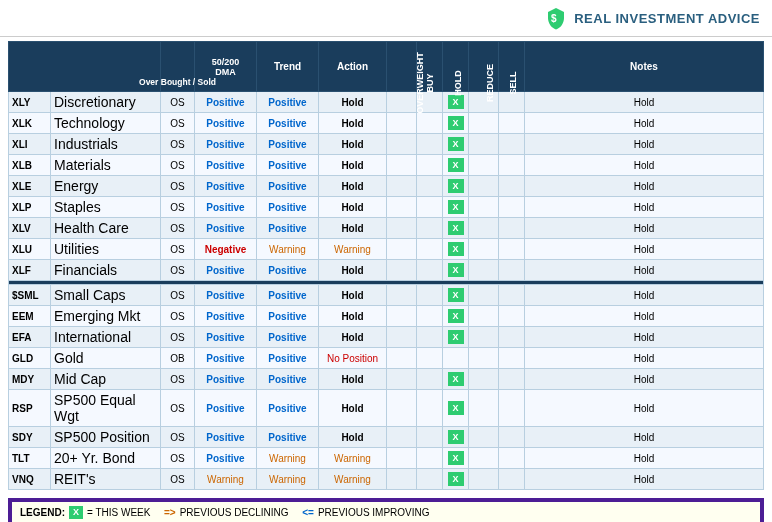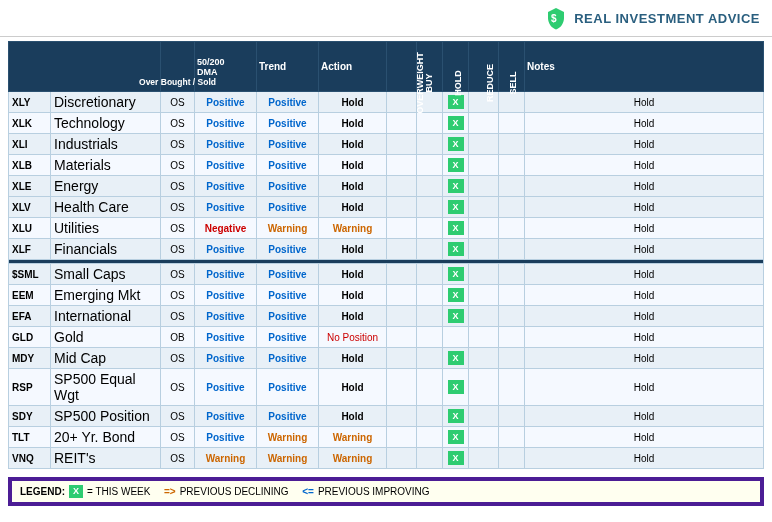--- a/index.html
+++ b/index.html
@@ -61,21 +61,21 @@
     col.sell     { width: 26px; }
     col.notes    { width: auto; }
 
     
     .thead-dark th {
       background: #1a3d5c;
       color: #fff;
       font-size: 10px;
       font-weight: bold;
       padding: 3px 2px;
-      text-align: left;
+      text-align: center;
       border: 1px solid #2a5070;
     }
 
     
     .rotated-cell {
       height: 50px;
       vertical-align: bottom;
       padding-bottom: 2px;
     }
     .rotated-text {
@@ -104,21 +104,21 @@
       font-size: 10px;
       text-align: left;
     }
     td.name-cell {
       text-align: left;
       font-size: 14px;
     }
 
     .positive { color: #0066cc; font-weight: bold; }
     .negative { color: #cc0000; font-weight: bold; margin-left: 28px; }
-    .warning  { color: #cc6600; font-weight: bold; margin-left: 8px; }
+    .warning  { color: #cc6600; font-weight: normal; margin-left: 8px; }
     .hold-text { color: #000; font-weight: bold; }
     .no-position { color: #cc0000; font-weight: normal; }
 
     .x-box {
       display: inline-block;
       background: #2ecc71;
       color: #fff;
       font-weight: bold;
       font-size: 9px;
       width: 16px;
@@ -275,20 +275,34 @@
       <td class="positive">Positive</td>
       <td class="positive">Positive</td>
       <td class="hold-text">Hold</td>
       <td></td>
       <td></td>
       <td><span class="x-box">X</span></td>
       <td></td>
       <td></td>
       <td>Hold</td>
     </tr>
+        <tr class="row-odd">
+      <td class="ticker-cell">XLP</td>
+      <td class="name-cell">Staples</td>
+      <td>OS</td>
+      <td class="positive">Positive</td>
+      <td class="positive">Positive</td>
+      <td class="hold-text">Hold</td>
+      <td></td>
+      <td></td>
+      <td><span class="x-box">X</span></td>
+      <td></td>
+      <td></td>
+      <td>Hold</td>
+    </tr>
         <tr class="row-even">
       <td class="ticker-cell">XLV</td>
       <td class="name-cell">Health Care</td>
       <td>OS</td>
       <td class="positive">Positive</td>
       <td class="positive">Positive</td>
       <td class="hold-text">Hold</td>
       <td></td>
       <td></td>
       <td><span class="x-box">X</span></td>

